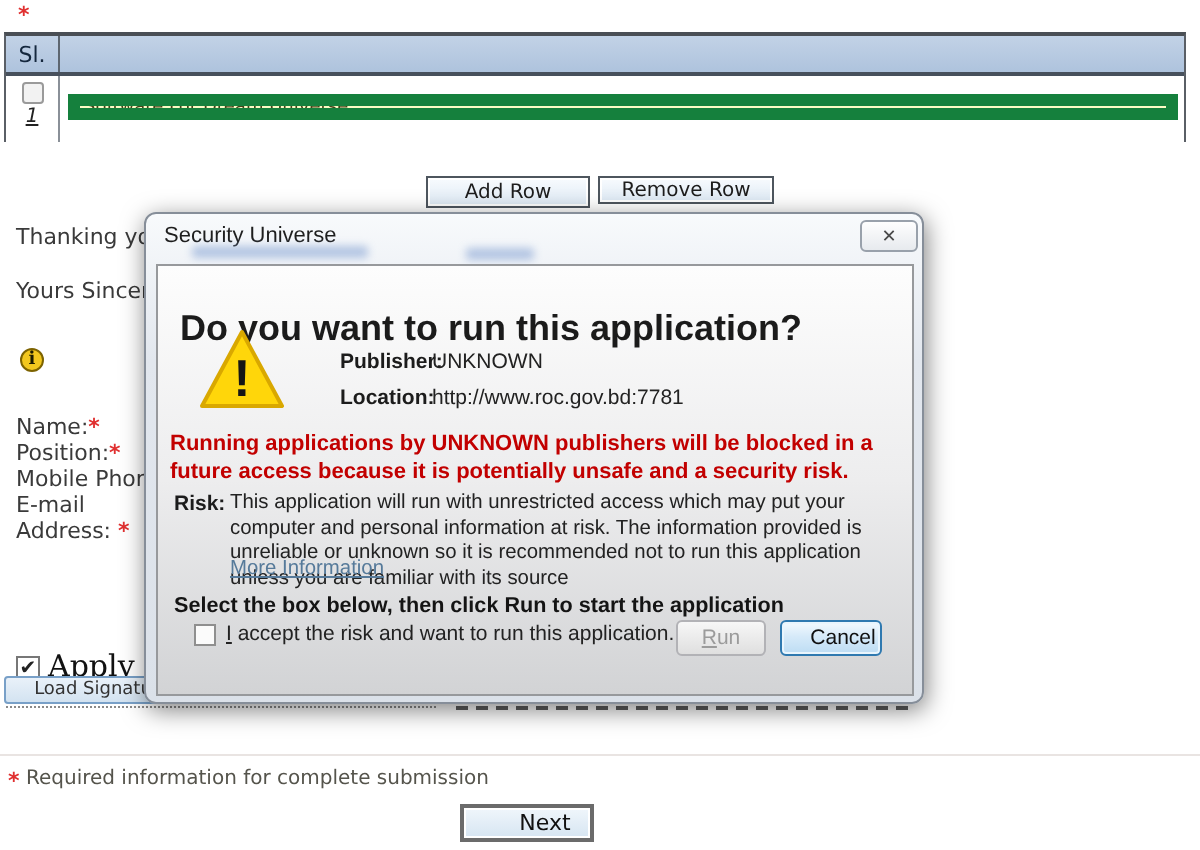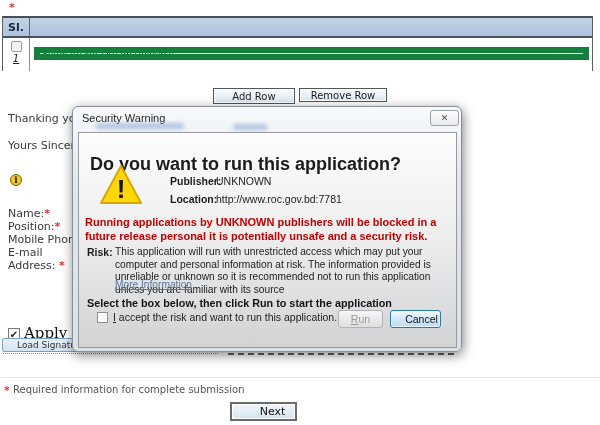--- a/index.html
+++ b/index.html
@@ -7,21 +7,21 @@
   body { position:relative; width:600px; height:425px; background:#fff; overflow:hidden;
          font-family:"DejaVu Sans", sans-serif; color:#333; }
   .abs { position:absolute; }
 
   
   .req-star { color:#e03030; font-size:11px; font-weight:bold; }
 
   .entity-table { left:2px; top:16px; width:591px; height:55px;
                   border:1px solid #5f6periodic5; border:1px solid #5a5f66; border-top:2px solid #4a4f55; background:#fff; }
   .entity-header { display:flex; height:20px; background:linear-gradient(#c2d2e6,#aec3dd);
-                   border-bottom:2px solid #47505c; font-size:11px; font-weight:bold; color:#15283e; }
+                   border-bottom:2px solid #47505c; font-size:11px; font-weight:normal; color:#15283e; }
   .th-sl { width:27px; border-right:1px solid #5d6670; display:flex; align-items:center; justify-content:center; }
   .th-entity { flex:1; display:flex; align-items:center; justify-content:center; }
   .entity-body { position:relative; height:33px; background:#fff; }
   .sl-cell { position:absolute; left:0; top:0; width:27px; height:33px; border-right:1px solid #8a9098;
              display:flex; flex-direction:column; align-items:center; }
   .row-checkbox { width:11px; height:11px; margin-top:3px; border:1px solid #9a9a9a; border-radius:2px; background:#f2f2f2; }
   .row-index { font-size:10px; font-style:italic; text-decoration:underline; color:#222; margin-top:1px; }
   .entity-input { position:absolute; left:31px; top:9px; width:555px; height:13px; background:#fbfbc6;
                   border:6px solid #15803d; font-size:9px; color:#44441a; padding:0 2px;
                   font-family:"DejaVu Sans", sans-serif; }
@@ -138,39 +138,39 @@
 <div class="abs dash-a"></div>
 <div class="abs dash-b"></div>
 
 <div class="abs divider"></div>
 <span class="abs req-star required-note-star">*</span>
 <div class="abs required-note">Required information for complete submission</div>
 
 <div class="abs pg-btn btn-next">Next</div>
 
 <div class="abs dialog">
-  <div class="abs dlg-title">Security Warning</div>
+  <div class="abs dlg-title">Security Universe</div>
   <div class="abs blur-blob blob1"></div>
   <div class="abs blur-blob blob2"></div>
   <div class="abs dlg-close">✕</div>
 
   <div class="abs dlg-panel">
     <div class="abs dlg-heading">Do you want to run this application?</div>
 
     <svg class="abs warn-tri" width="44" height="42" viewBox="0 0 44 42">
       <polygon points="22,2 42,39 2,39" fill="#ffd60a" stroke="#d9a800" stroke-width="2" stroke-linejoin="round"></polygon>
       <text x="22" y="34" text-anchor="middle" font-family="Liberation Sans, sans-serif" font-size="26" font-weight="bold" fill="#151515">!</text>
     </svg>
 
     <div class="abs kv-label pub-label">Publisher:</div>
     <div class="abs kv-value pub-value">UNKNOWN</div>
     <div class="abs kv-label loc-label">Location:</div>
     <div class="abs kv-value loc-value">http://www.roc.gov.bd:7781</div>
 
-    <div class="abs warn-red">Running applications by UNKNOWN publishers will be blocked in a future release personal it is potentially unsafe and a security risk.</div>
+    <div class="abs warn-red">Running applications by UNKNOWN publishers will be blocked in a future access because it is potentially unsafe and a security risk.</div>
 
     <div class="abs risk-label">Risk:</div>
     <div class="abs risk-text">This application will run with unrestricted access which may put your computer and personal information at risk. The information provided is unreliable or unknown so it is recommended not to run this application unless you are familiar with its source</div>
     <div class="abs more-info">More Information</div>
 
     <div class="abs select-line">Select the box below, then click Run to start the application</div>
 
     <div class="abs accept-box"></div>
     <div class="abs accept-label"><span class="mnemonic">I</span><span> accept the risk and want to run this application.</span></div>
 

